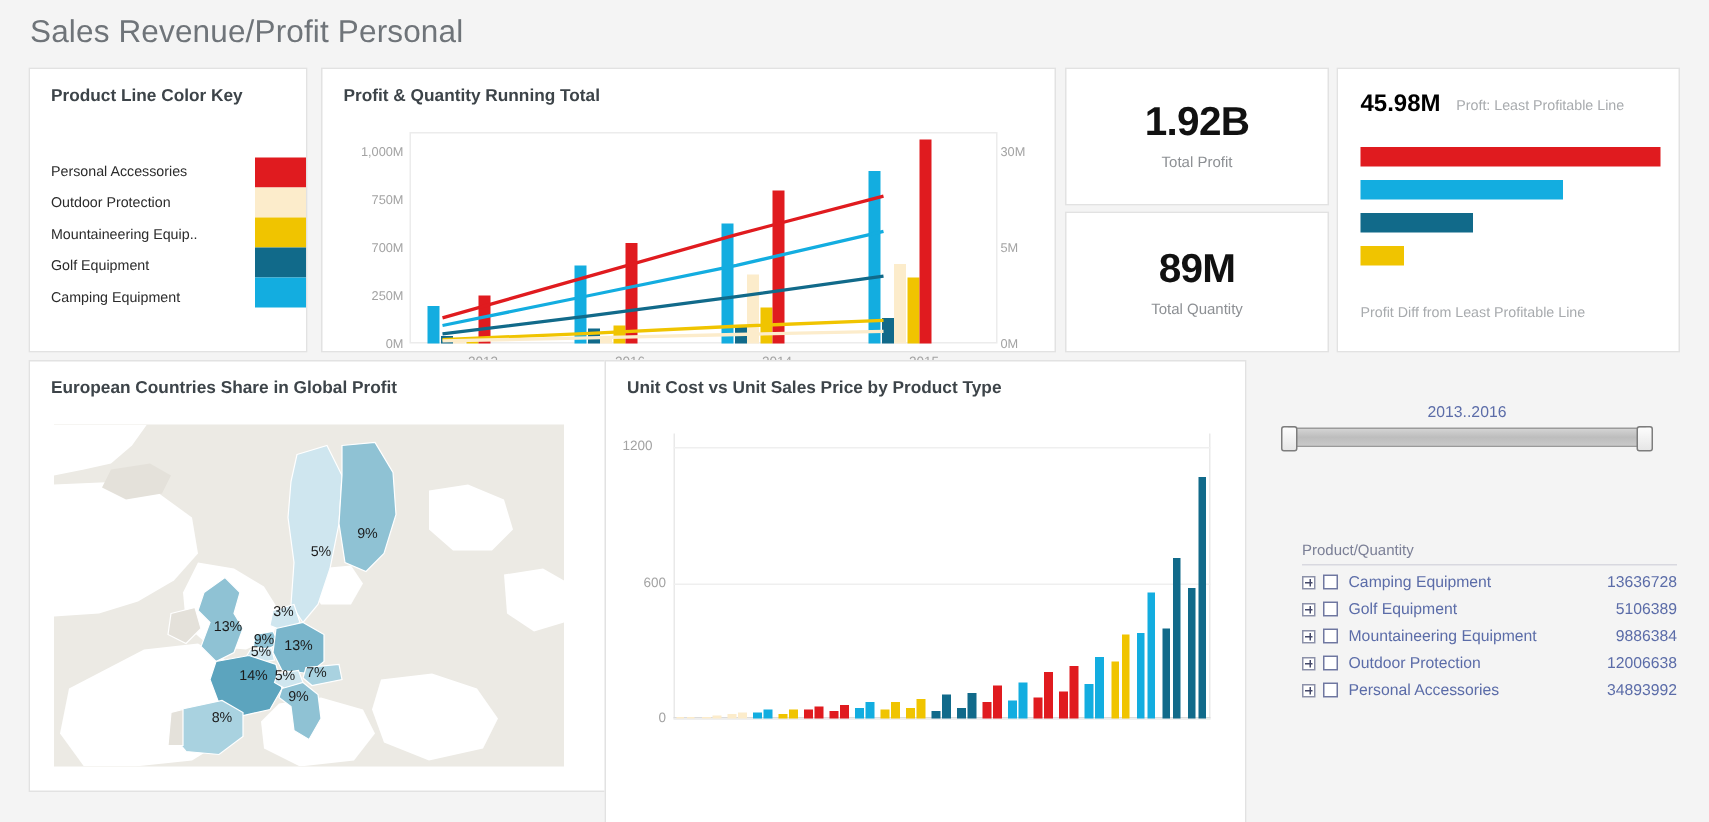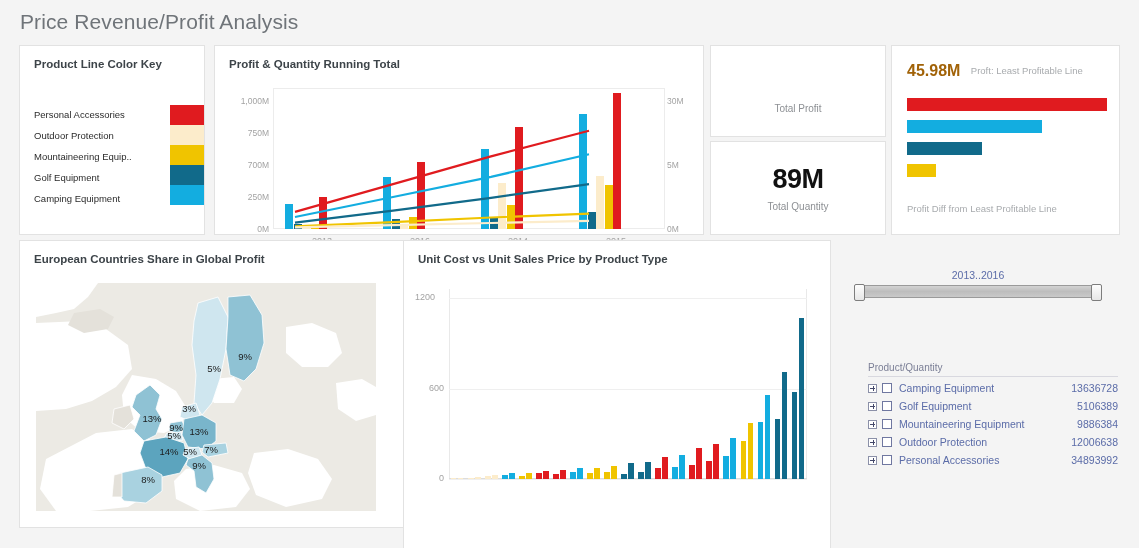--- a/index.html
+++ b/index.html
@@ -53,21 +53,21 @@
   .kpi-value { position:absolute; width:100%; text-align:center; top:20px;
       font-size:27px; font-weight:bold; color:#111; letter-spacing:-0.5px; }
   .kpi-label { position:absolute; width:100%; text-align:center; top:57px;
       font-size:10px; color:#8d9094; }
   #panel-kpi2 .kpi-value { top:22px; }
   #panel-kpi2 .kpi-label { top:59px; }
 
   
   #panel-diff { left:891px; top:45px; width:229px; height:190px; }
   .pd-head { position:absolute; left:15px; top:15px; }
-  .pd-value { font-size:16px; font-weight:bold; color:#a16207; display:inline-block; vertical-align:middle;text-align:right; }
+  .pd-value { font-size:16px; font-weight:bold; color:#000000; display:inline-block; vertical-align:middle;text-align:right; }
   .pd-caption { font-size:9.5px; color:#a8abae; display:inline-block; margin-left:6px; vertical-align:middle; }
   .pd-bars { position:absolute; left:15px; top:52px; width:200px; }
   .pd-bar { height:13px; margin-bottom:9px; }
   .pd-foot { position:absolute; left:15px; top:157px; font-size:9.5px; color:#a8abae; }
 
   
   #panel-map { left:19px; top:240px; width:442px; height:288px; }
   .map-canvas { position:absolute; left:16px; top:42px; width:340px; height:228px;
       background:#eceae4; overflow:hidden; }
   .map-svg { position:absolute; left:0; top:0; }
@@ -107,21 +107,21 @@
   .expander:before { left:1px; top:3.5px; width:5px; height:1px; }
   .expander:after  { top:1px; left:3.5px; height:5px; width:1px; }
   .pcheck { width:10px; height:10px; border:1px solid #6f77a0; background:#fff;
       margin-right:7px; flex:0 0 auto; }
   .pname { flex:1 1 auto; white-space:nowrap; overflow:hidden; }
   .pval { flex:0 0 auto; text-align:right; white-space:nowrap; overflow:hidden; width:72px; }
 </style>
 </head>
 <body>
 
-<div class="page-title">Price Revenue/Profit Analysis</div>
+<div class="page-title">Sales Revenue/Profit Personal</div>
 
 <div class="panel" id="panel-colorkey">
   <div class="panel-title">Product Line Color Key</div>
   <div class="ck-list" id="ck-list">
       <div class="ck-row">Personal Accessories</div>
       <div class="ck-row">Outdoor Protection</div>
       <div class="ck-row">Mountaineering Equip..</div>
       <div class="ck-row">Golf Equipment</div>
       <div class="ck-row">Camping Equipment</div>
     </div>
@@ -180,20 +180,21 @@
     </div>
   <div class="rt-xlabels" id="rt-xlabels">
       <div class="rt-xlabel" style="left: 49px;">2013</div>
       <div class="rt-xlabel" style="left: 147px;">2016</div>
       <div class="rt-xlabel" style="left: 245px;">2014</div>
       <div class="rt-xlabel" style="left: 343px;">2015</div>
     </div>
 </div>
 
 <div class="panel" id="panel-kpi1">
+  <div class="kpi-value">1.92B</div>
   <div class="kpi-label">Total Profit</div>
 </div>
 
 <div class="panel" id="panel-kpi2">
   <div class="kpi-value">89M</div>
   <div class="kpi-label">Total Quantity</div>
 </div>
 
 <div class="panel" id="panel-diff">
   <div class="pd-head">

